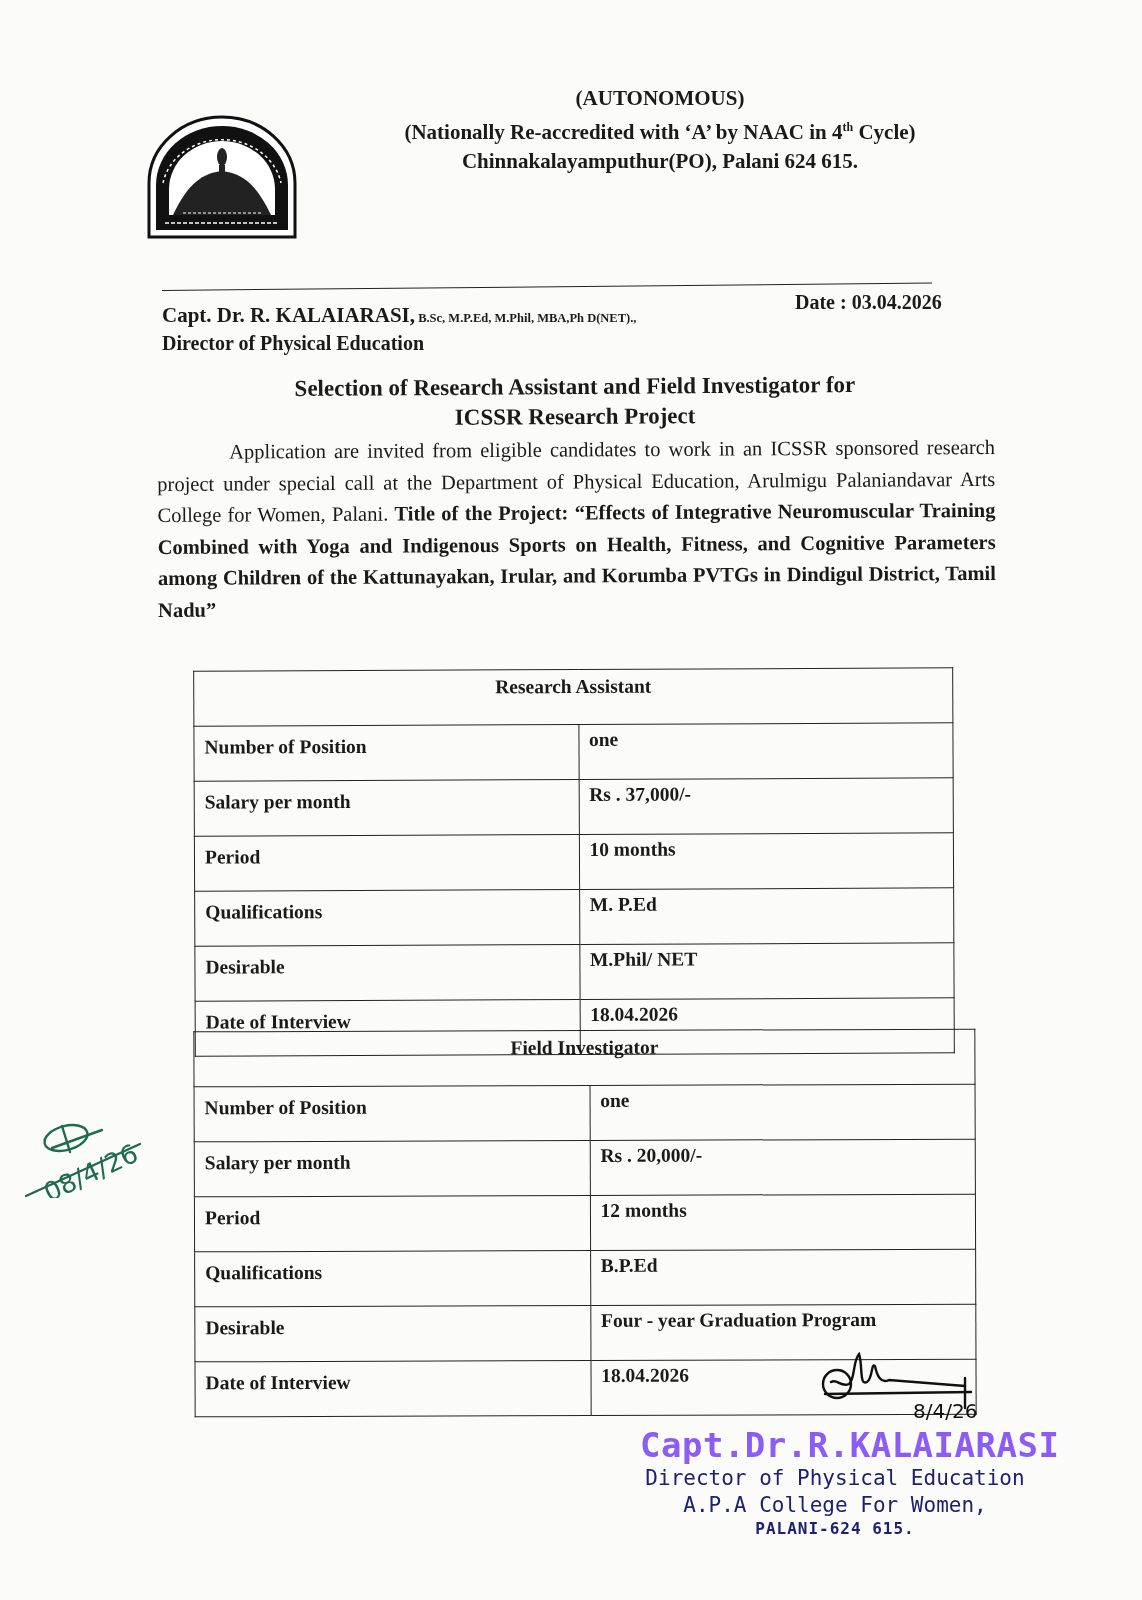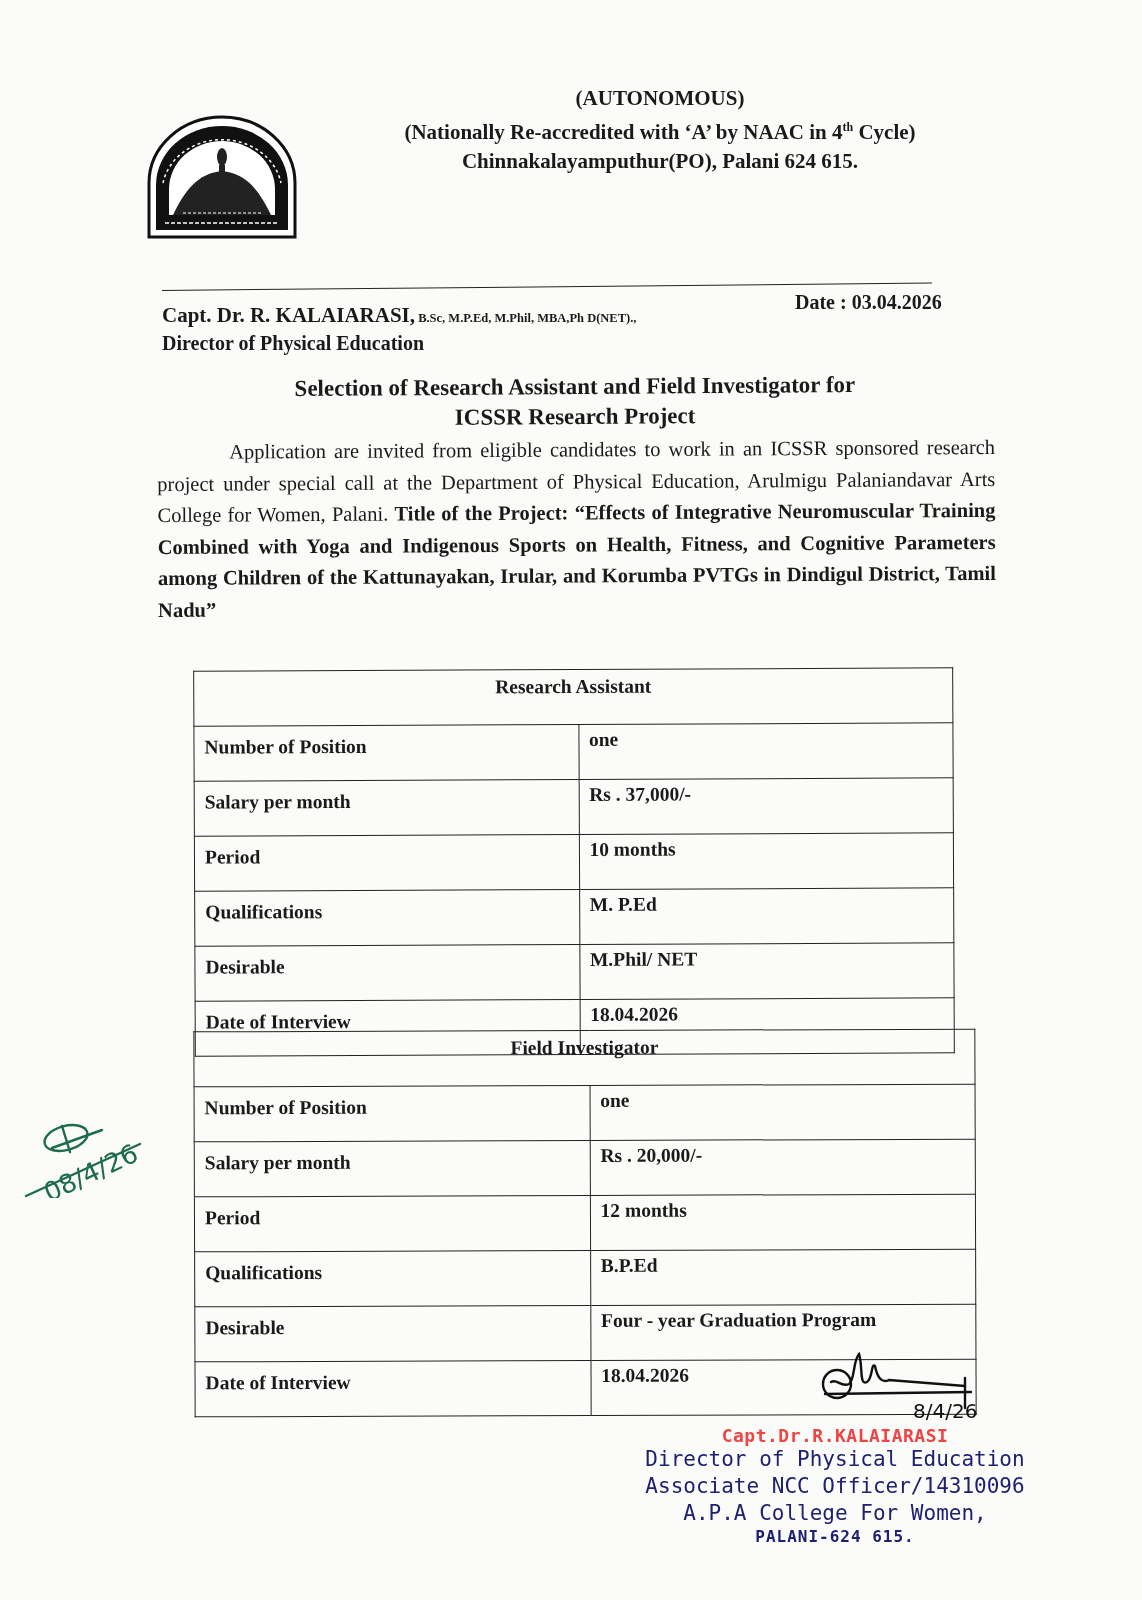--- a/index.html
+++ b/index.html
@@ -27,21 +27,21 @@
   table.jobs { position: absolute; border-collapse: collapse; font-size: 19.5px; font-weight: bold; }
   table.jobs td { border: 1.6px solid #222; vertical-align: top; padding: 6px 10px 0 10px; }
   table.jobs td.section { text-align: center; height: 48px; padding-top: 6px; }
   table.jobs td.label { width: 364px; height: 44px; padding-top: 10px; }
   table.jobs td.value { width: 354px; height: 44px; padding-top: 4px; }
   #t1 { left: 194px; top: 669px; width: 760px; transform: rotate(-0.25deg); }
   #t2 { left: 194px; top: 1030px; width: 782px; transform: rotate(-0.2deg); }
   .green-note { left: 22px; top: 1108px; width: 160px; height: 90px; }
   .signature { left: 815px; top: 1348px; width: 200px; height: 80px; }
   .stamp { left: 640px; top: 1425px; width: 390px; text-align: center; color: #1e2070; font-family: "DejaVu Sans Mono", "Liberation Mono", monospace; }
-  .stamp .s-name { font-size: 18px; font-weight: bold; color: #ef4444; letter-spacing: 0.5px; }
+  .stamp .s-name { font-size: 34px; font-weight: bold; color: #8b5cf6; letter-spacing: 0.5px; }
   .stamp .s-line { font-size: 21px; line-height: 27px; }
   .stamp .s-last { font-size: 16px; font-weight: bold; letter-spacing: 1px; }
 </style>
 </head>
 <body>
 
 <div class="abs logo">
   <svg width="158" height="128" viewBox="0 0 158 128">
     <path d="M6,124 L6,70 A73,66 0 0 1 152,70 L152,124 Z" fill="#fff" stroke="#111" stroke-width="3"></path>
     <path d="M13,117 L13,72 A66,59 0 0 1 145,72 L145,117 Z" fill="#111"></path>
@@ -159,16 +159,15 @@
       <path d="M10,46 L156,44"></path>
       <path d="M150,30 L150,60"></path>
     </g>
     <text x="98" y="70" fill="#111" font-family="DejaVu Sans, sans-serif" font-size="20">8/4/26</text>
   </svg>
 </div>
 
 <div class="abs stamp">
   <div class="s-name">Capt.Dr.R.KALAIARASI</div>
   <div class="s-line">Director of Physical Education</div>
-  <div class="s-line">Associate NCC Officer/14310096</div>
   <div class="s-line">A.P.A College For Women,</div>
   <div class="s-last">PALANI-624 615.</div>
 </div>
 
 </body></html>

